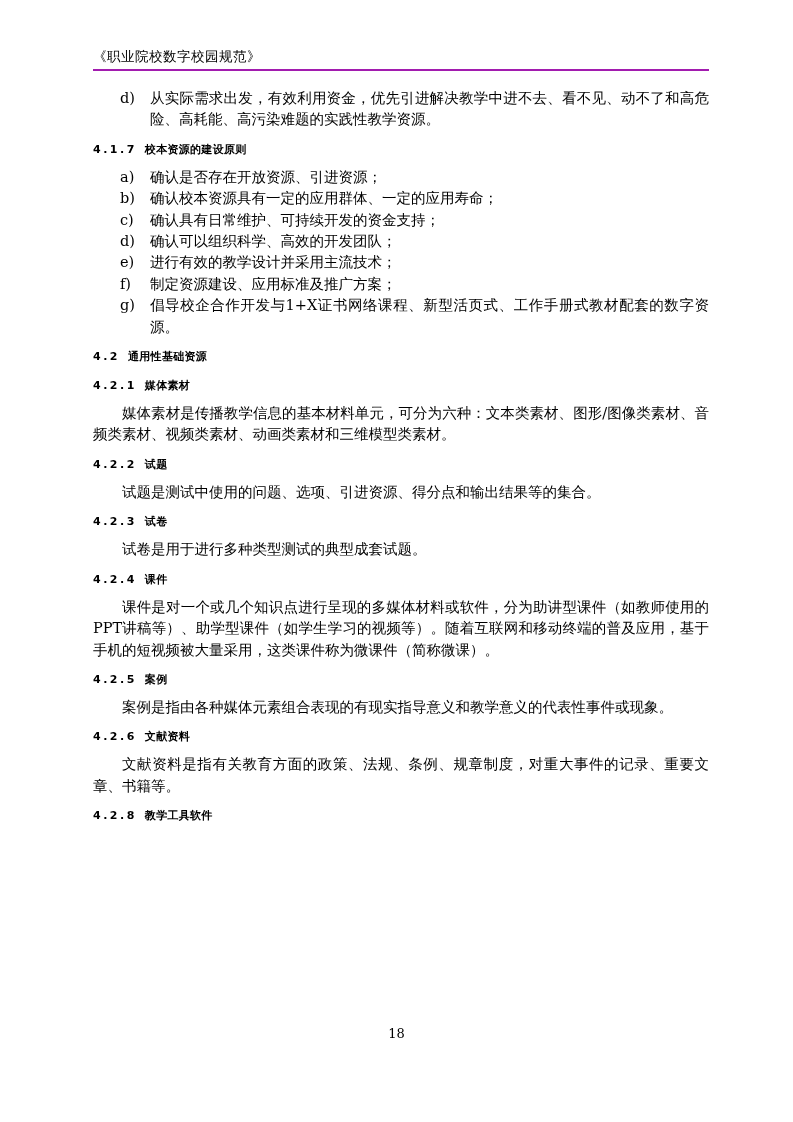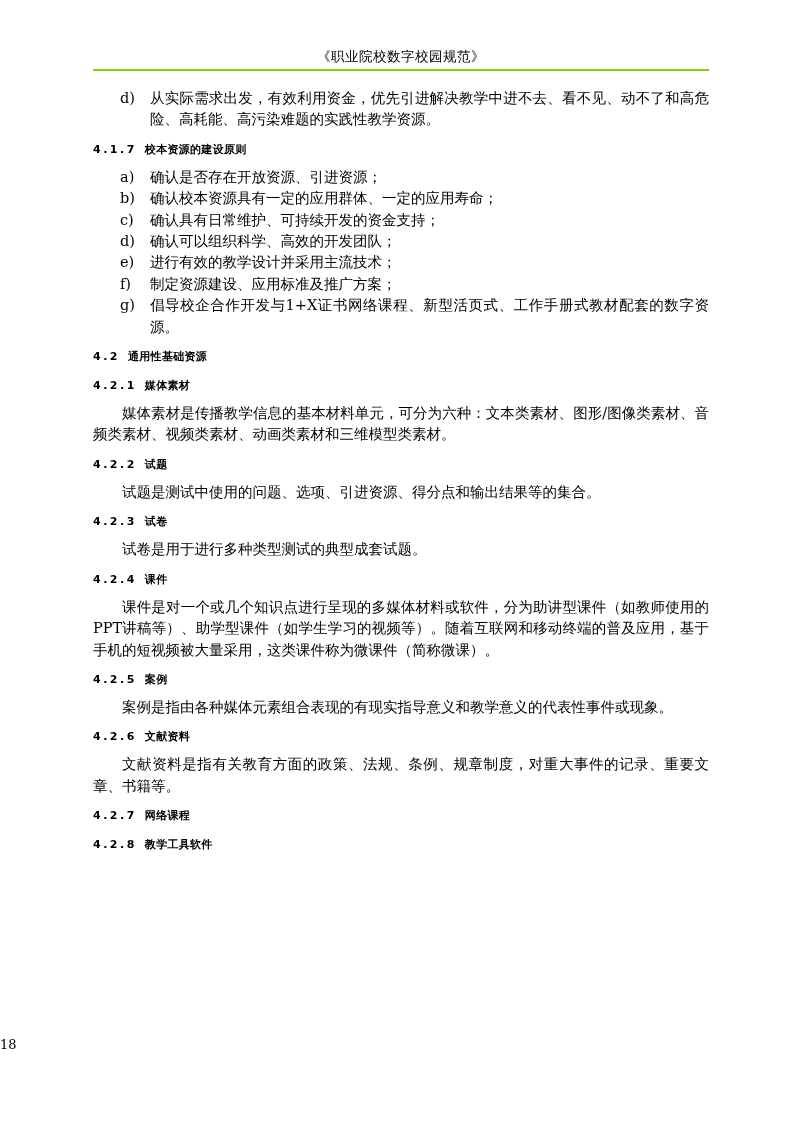--- a/index.html
+++ b/index.html
@@ -5,23 +5,23 @@
   html,body{margin:0;padding:0;background:#ffffff;}
   body{
     width:793px;height:1122px;
     font-family:"DejaVu Serif","Liberation Serif",serif;
     color:#000;
     position:relative;
   }
   .page{position:relative;width:793px;height:1122px;box-sizing:border-box;overflow:hidden;}
   .header{
     position:absolute;top:48px;left:93px;right:84px;
-    border-bottom:2px solid #84cc16;
+    border-bottom:2px solid #a21caf;
     padding-bottom:3px;
-    text-align:center;
+    text-align:left;
     font-size:13.5px;
     letter-spacing:0.5px;
   }
   .content{
     position:absolute;top:88px;left:93px;right:84px;
     font-size:14.5px;
     line-height:21.4px;
   }
   .heading{
     font-family:"DejaVu Sans","Liberation Sans",sans-serif;
@@ -45,22 +45,22 @@
   .li-label{
     flex:none;
     width:30px;
   }
   .li-text{
     flex:1;
     text-align:justify;
   }
   .footer{
     position:absolute;top:1026px;left:0;right:0;
+    text-align:center;
     font-size:13px;
-    margin-top:11px;
   }
 </style>
 </head>
 <body>
 
 <div class="page">
 
   <div class="header">
     <span>《职业院校数字校园规范》</span>
   </div>
@@ -136,23 +136,20 @@
     <div class="heading">
       <span class="num">4.2.5</span><span>案例</span>
     </div>
     <p class="para">案例是指由各种媒体元素组合表现的有现实指导意义和教学意义的代表性事件或现象。</p>
 
     <div class="heading">
       <span class="num">4.2.6</span><span>文献资料</span>
     </div>
     <p class="para">文献资料是指有关教育方面的政策、法规、条例、规章制度，对重大事件的记录、重要文章、书籍等。</p>
 
-    <div class="heading">
-      <span class="num">4.2.7</span><span>网络课程</span>
-    </div>
 
     <div class="heading">
       <span class="num">4.2.8</span><span>教学工具软件</span>
     </div>
 
   </div>
 
   <div class="footer">
     <span>18</span>
   </div>

